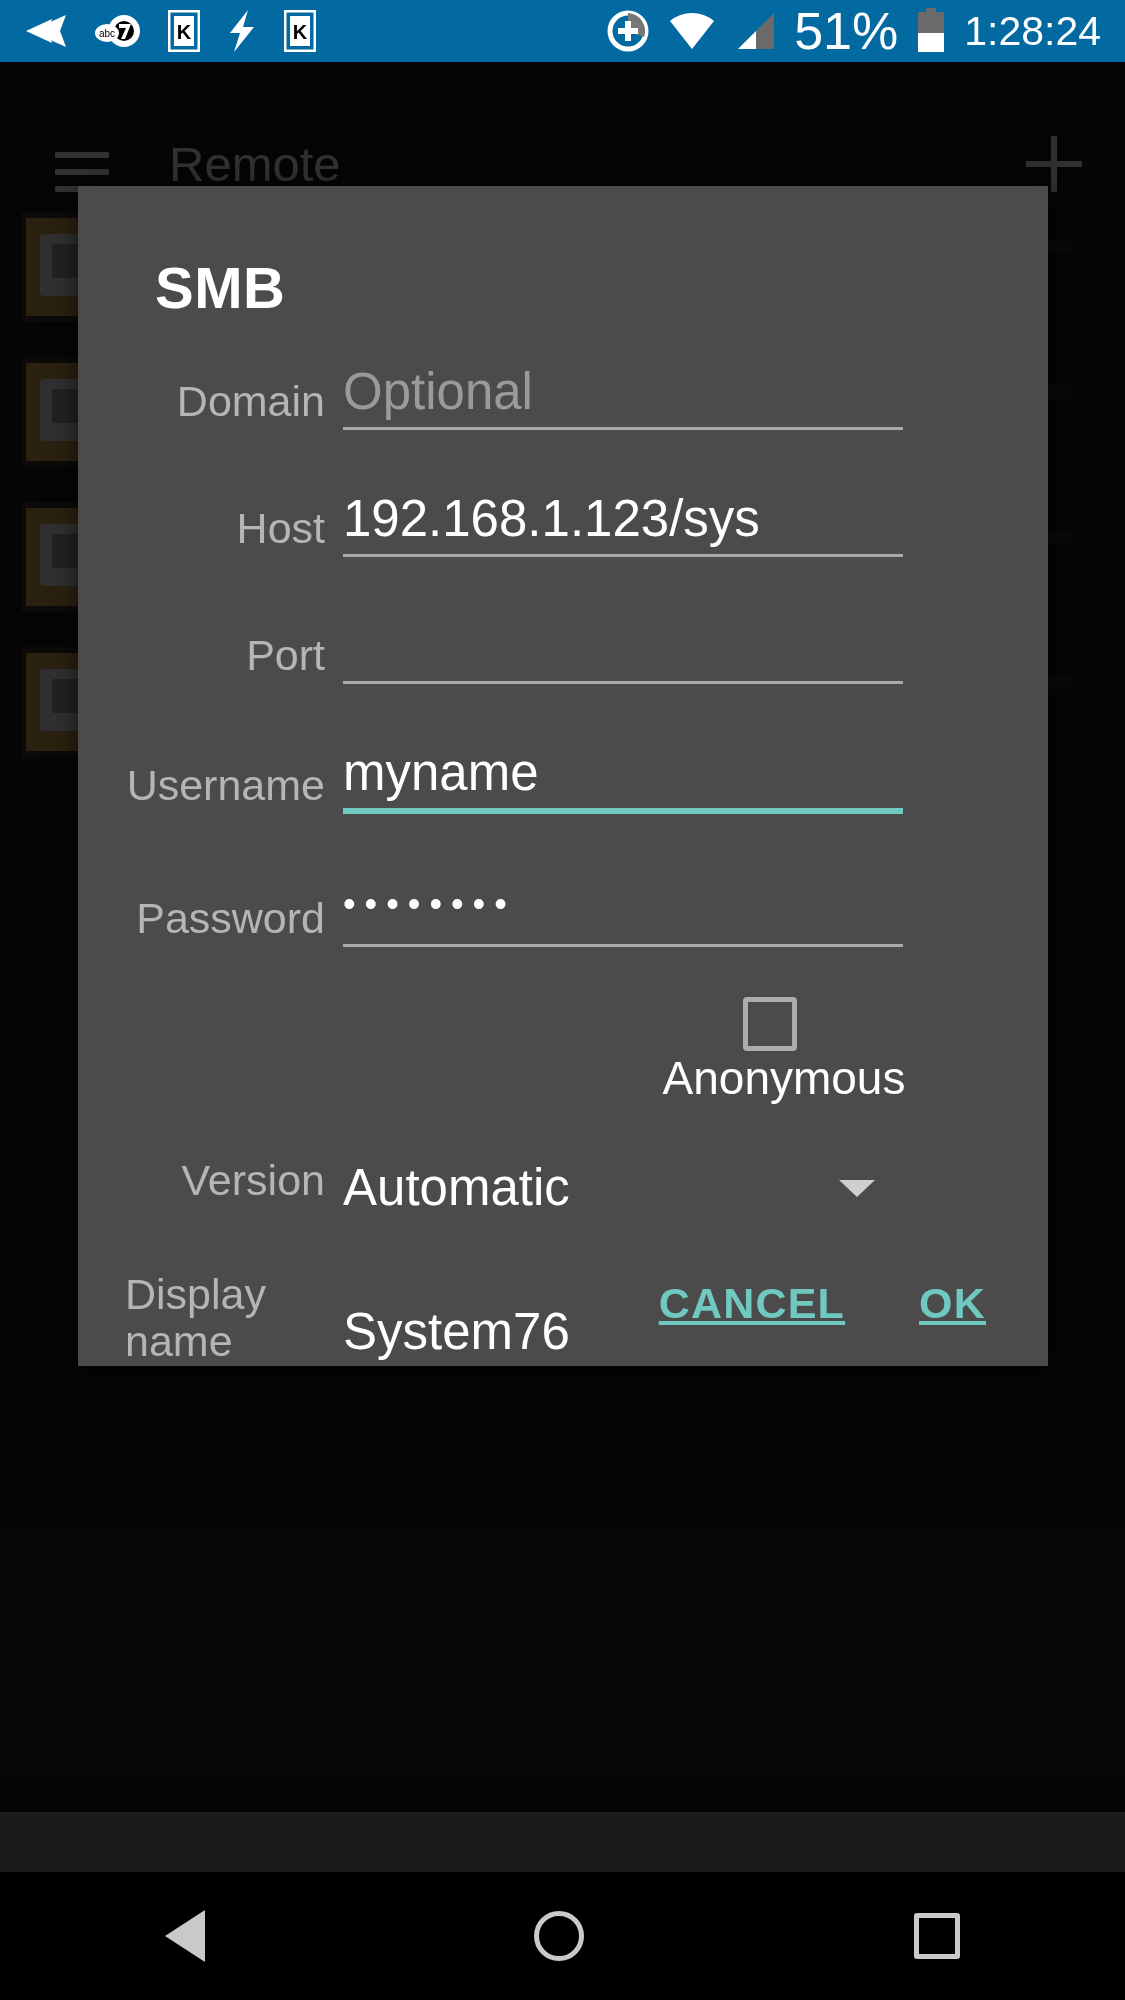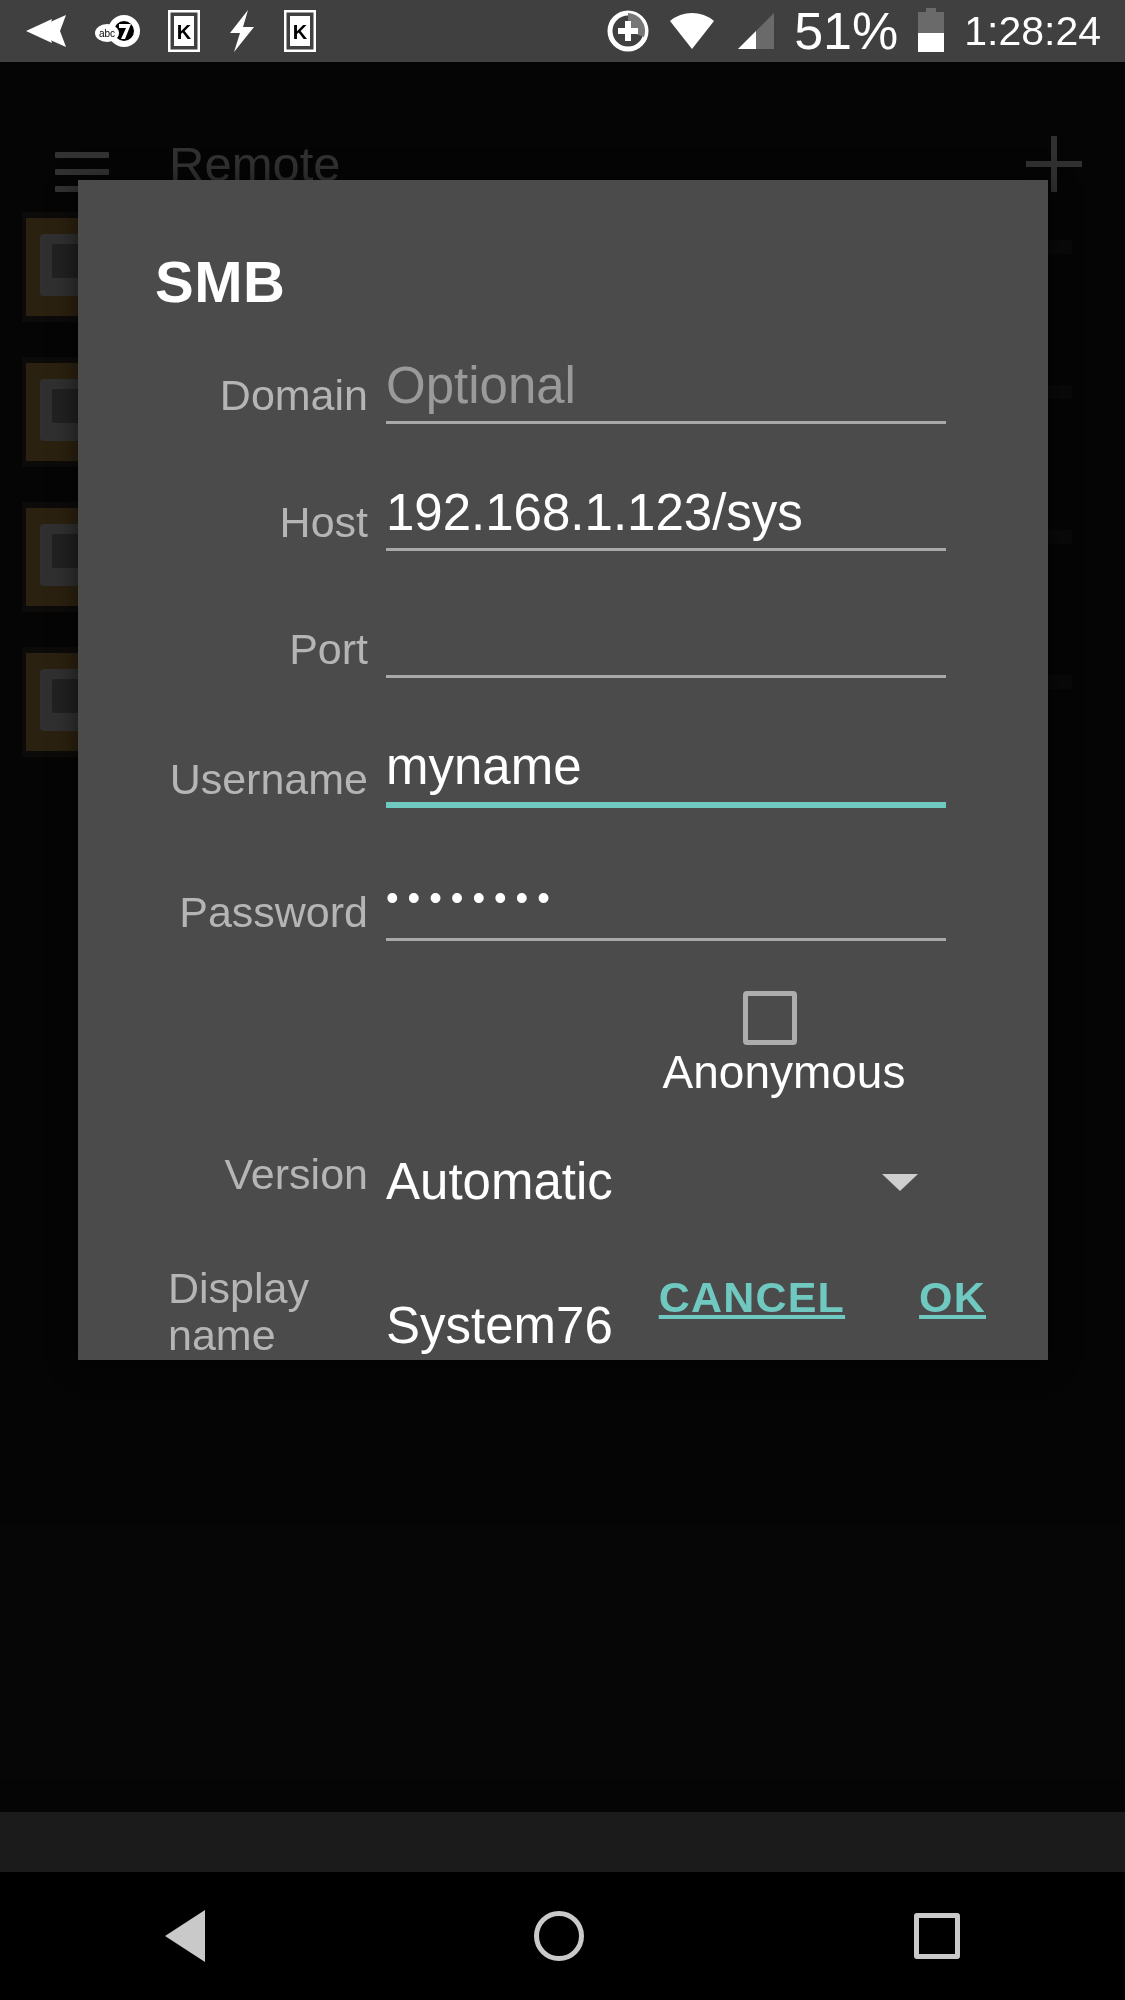--- a/index.html
+++ b/index.html
@@ -7,21 +7,21 @@
     width:1125px; height:2000px;
     background:#000;
     font-family:"Liberation Sans", sans-serif;
     overflow:hidden;
   }
   #screen { position:relative; width:1125px; height:2000px; background:#0d0d0d; }
 
   
   #statusbar {
     position:absolute; top:0; left:0; width:1125px; height:62px;
-    background:#404040; color:#fff;
+    background:#0369a1; color:#fff;
     display:flex; align-items:center;
   }
   .sb-left { display:flex; align-items:center; gap:26px; margin-left:22px; }
   .sb-right { display:flex; align-items:center; gap:18px; margin-left:auto; margin-right:24px; }
   .sb-icon { display:block; }
   .sb-text { font-size:52px; font-weight:400; letter-spacing:0px; line-height:1; }
   .sb-clock { font-size:41px; font-weight:400; line-height:1; }
 
   
   #appbar {
@@ -47,33 +47,33 @@
       background:#4a4a4a; border-radius:2px; }
   .bg-strip { position:absolute; left:110px; top:28px; width:940px; height:14px; background:#161616; }
   .bg-strip2 { position:absolute; left:110px; top:62px; width:620px; height:12px; background:#131313; }
 
   
   #scrim { position:absolute; top:62px; left:0; width:1125px; height:1810px;
     background:rgba(0,0,0,0.55); }
 
   
   #dialog {
-    position:absolute; left:78px; top:180px; width:970px; height:1180px;
+    position:absolute; left:78px; top:186px; width:970px; height:1180px;
     background:#4b4b4b;
     box-shadow:0 4px 24px rgba(0,0,0,.6);
     overflow:hidden;
   }
   #dialog-title { position:absolute; left:77px; top:68px;
     font-size:58px; font-weight:bold; color:#ffffff; letter-spacing:.5px; }
 
   #form { position:absolute; left:0; top:175px; width:970px; }
 
   .field-row { position:relative; width:970px; display:flex; align-items:flex-end; }
   .f-label { width:265px; padding-right:18px; text-align:right;
-    font-size:43px; color:#b5b5b5; line-height:1.08; padding-bottom:16px;margin-left:43px; }
+    font-size:43px; color:#b5b5b5; line-height:1.08; padding-bottom:16px; }
   .f-label.wrap { text-align:left; padding-left:47px; padding-right:0; }
   .f-input { position:relative; width:560px; padding-bottom:10px; }
   .f-value { font-size:51px; color:#ffffff; white-space:nowrap;
       overflow:hidden; height:62px; line-height:62px; }
   .f-value.placeholder { color:#9a9a9a; }
   .f-value.dots { font-size:36px; letter-spacing:9px; line-height:72px; height:72px; }
   .f-underline { height:3px; background:#a9a9a9; width:100%; margin-top:4px; }
   .f-underline.focused { height:6px; background:#6fc9c0; }
 
   

